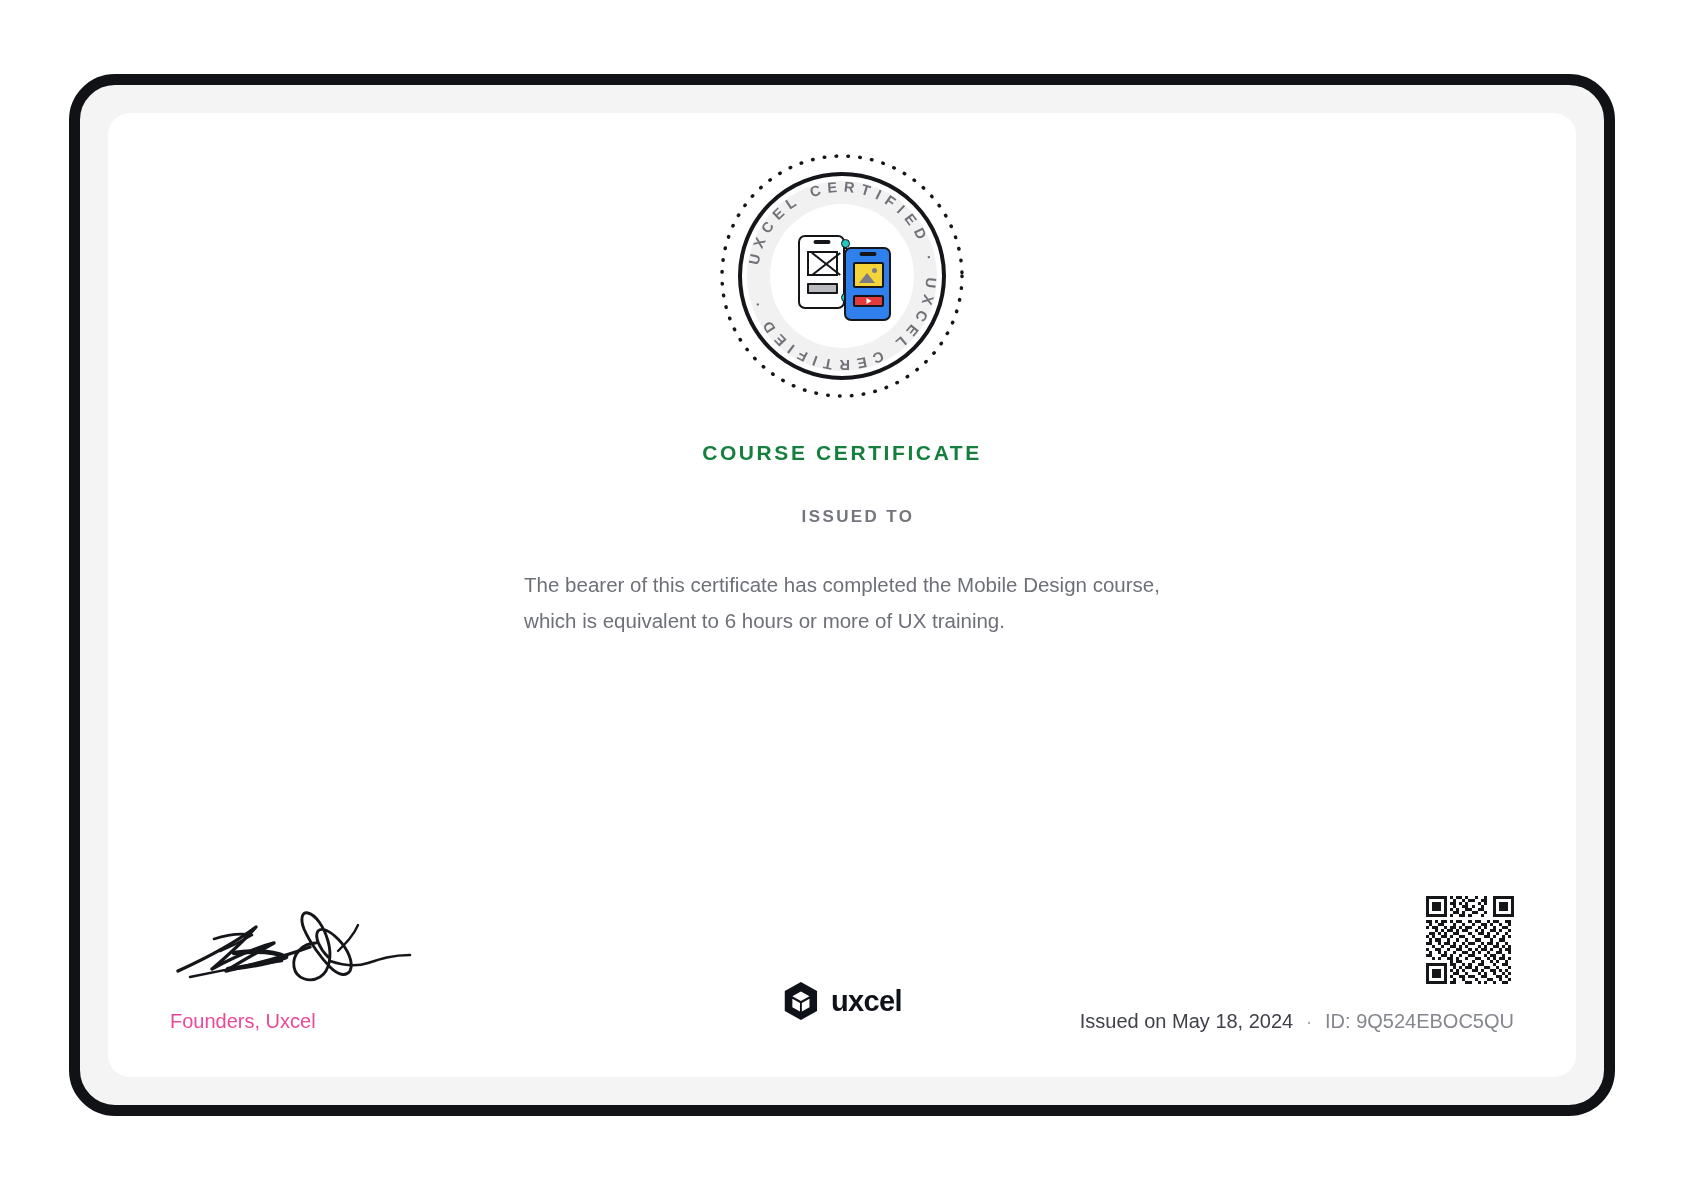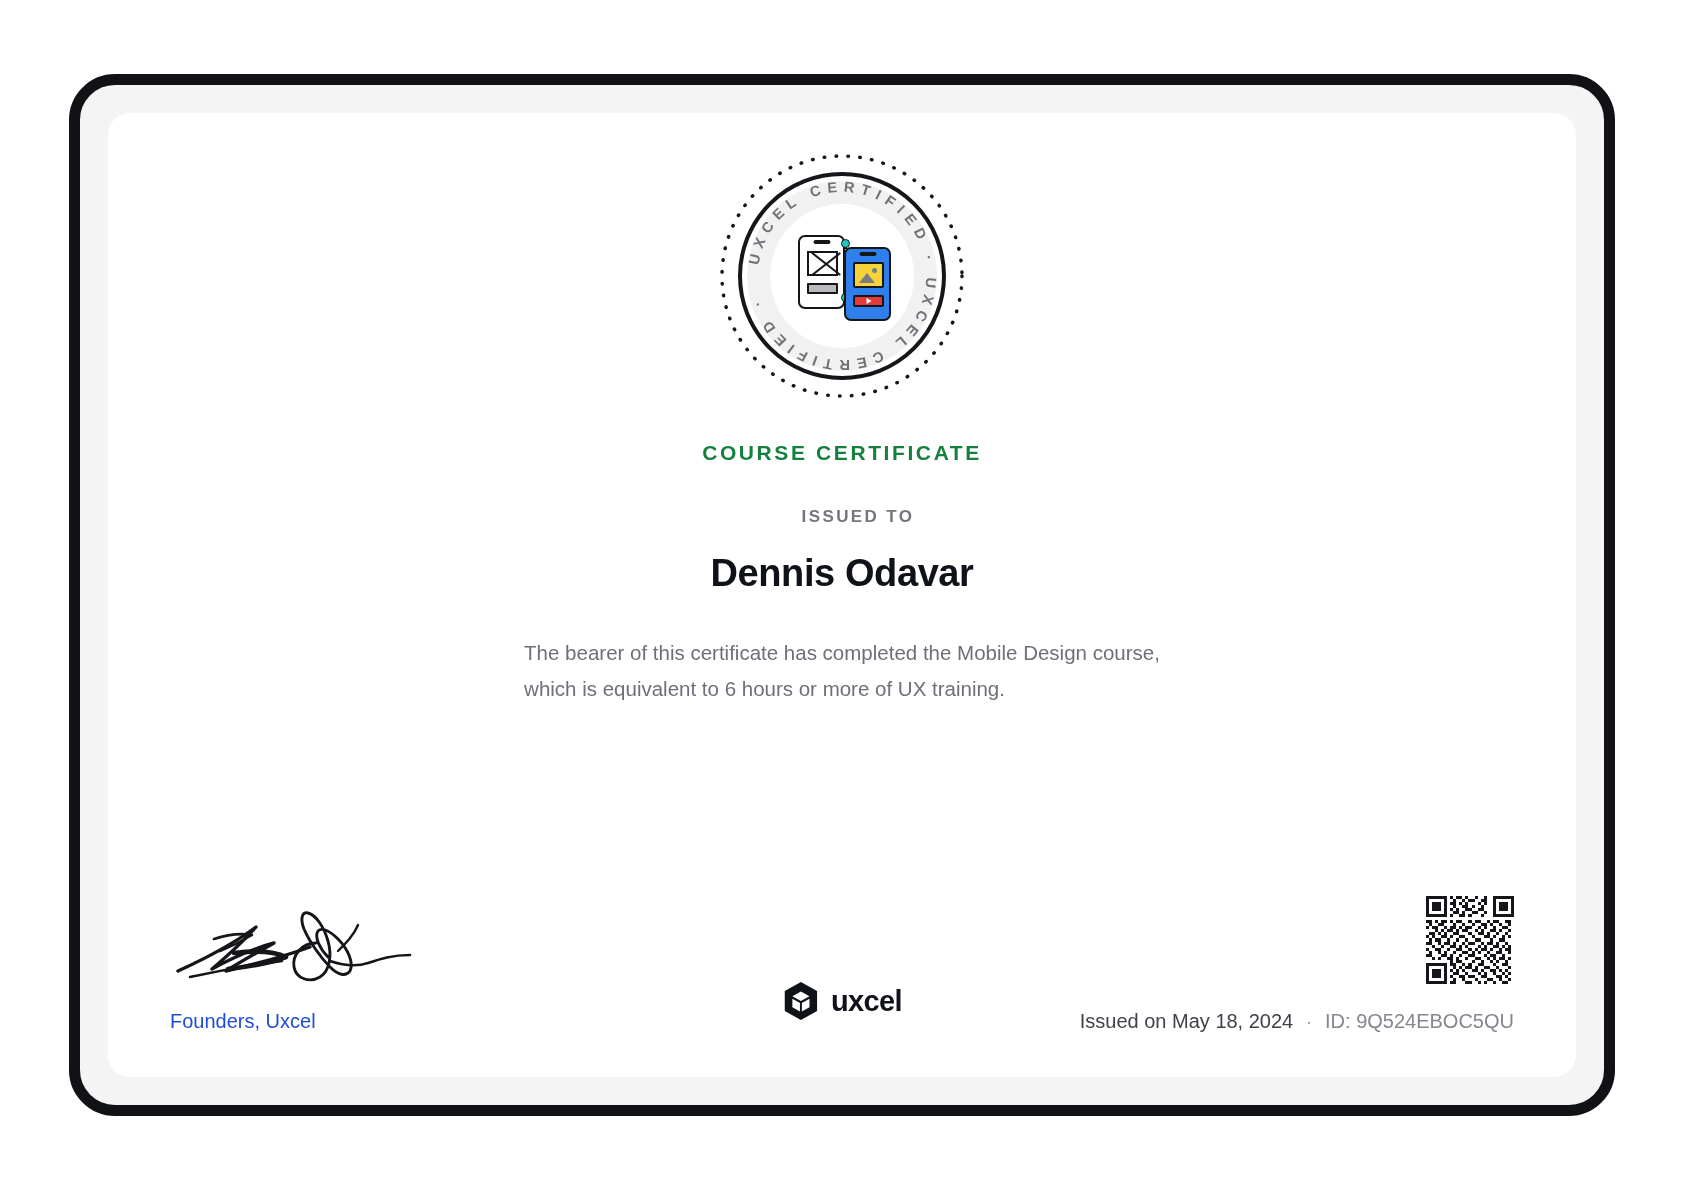--- a/index.html
+++ b/index.html
@@ -185,21 +185,21 @@
     padding: 0 62px 44px 62px;
     display: flex;
     align-items: flex-end;
     justify-content: space-between;
   }
   .sig-col { position: relative; width: 330px; }
   .sig-svg { display: block; width: 300px; height: 85px; }
   .sig-caption {
     margin-top: 16px;
     font-size: 20px;
-    color: #1d4ed8;
+    color: #ec4899;
   }
 
   .brand-col {
     position: absolute;
     left: 50%; bottom: 56px;
     transform: translateX(-50%);
     display: flex; align-items: center; gap: 11px;
   }
   .brand-mark { width: 38px; height: 40px; display: block; }
   .brand-word {
@@ -260,21 +260,20 @@
             <span class="redbar"></span>
           </div>
         </div>
       </div>
 
       <div class="kicker">COURSE CERTIFICATE</div>
 
 
       <div class="issued-label">ISSUED TO</div>
 
-      <div class="recipient">Dennis Odavar</div>
 
       <p class="blurb">
         <span>The bearer of this certificate has completed the Mobile Design course,</span><br>
         <span>which is equivalent to 6 hours or more of UX training.</span>
       </p>
 
       <div class="footer">
 
         <div class="sig-col">
           <svg class="sig-svg" viewBox="0 0 300 85">

